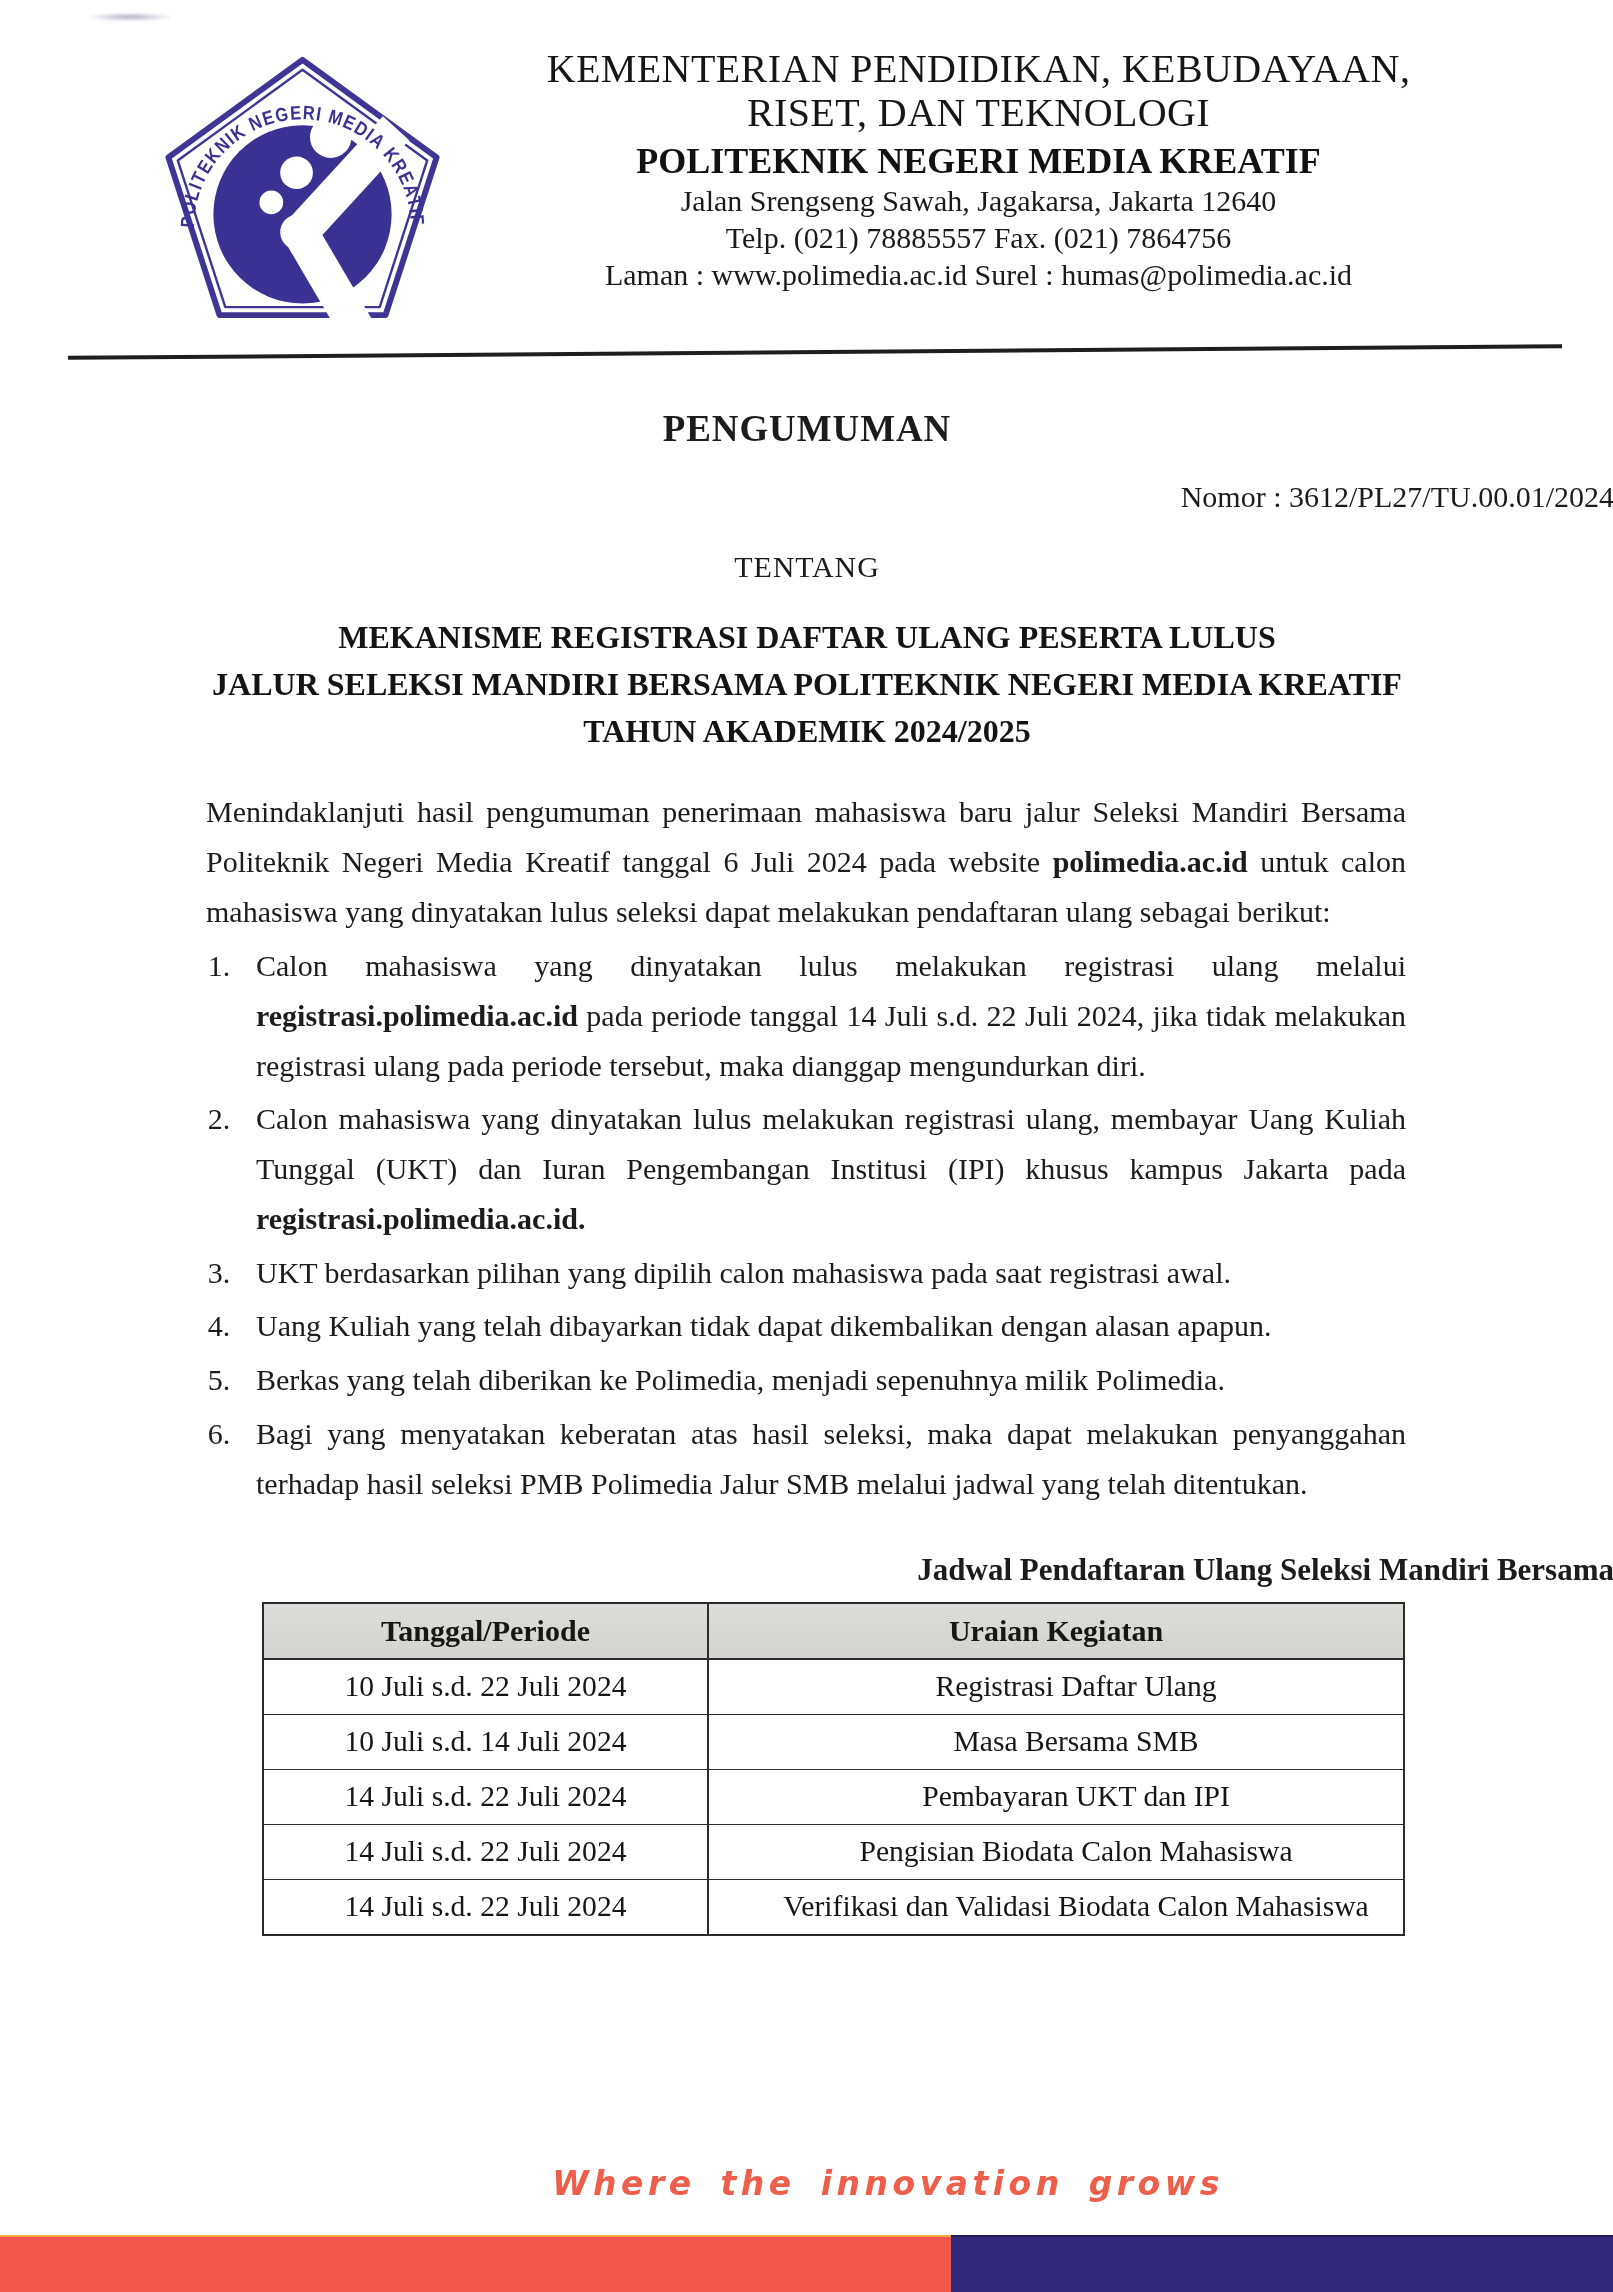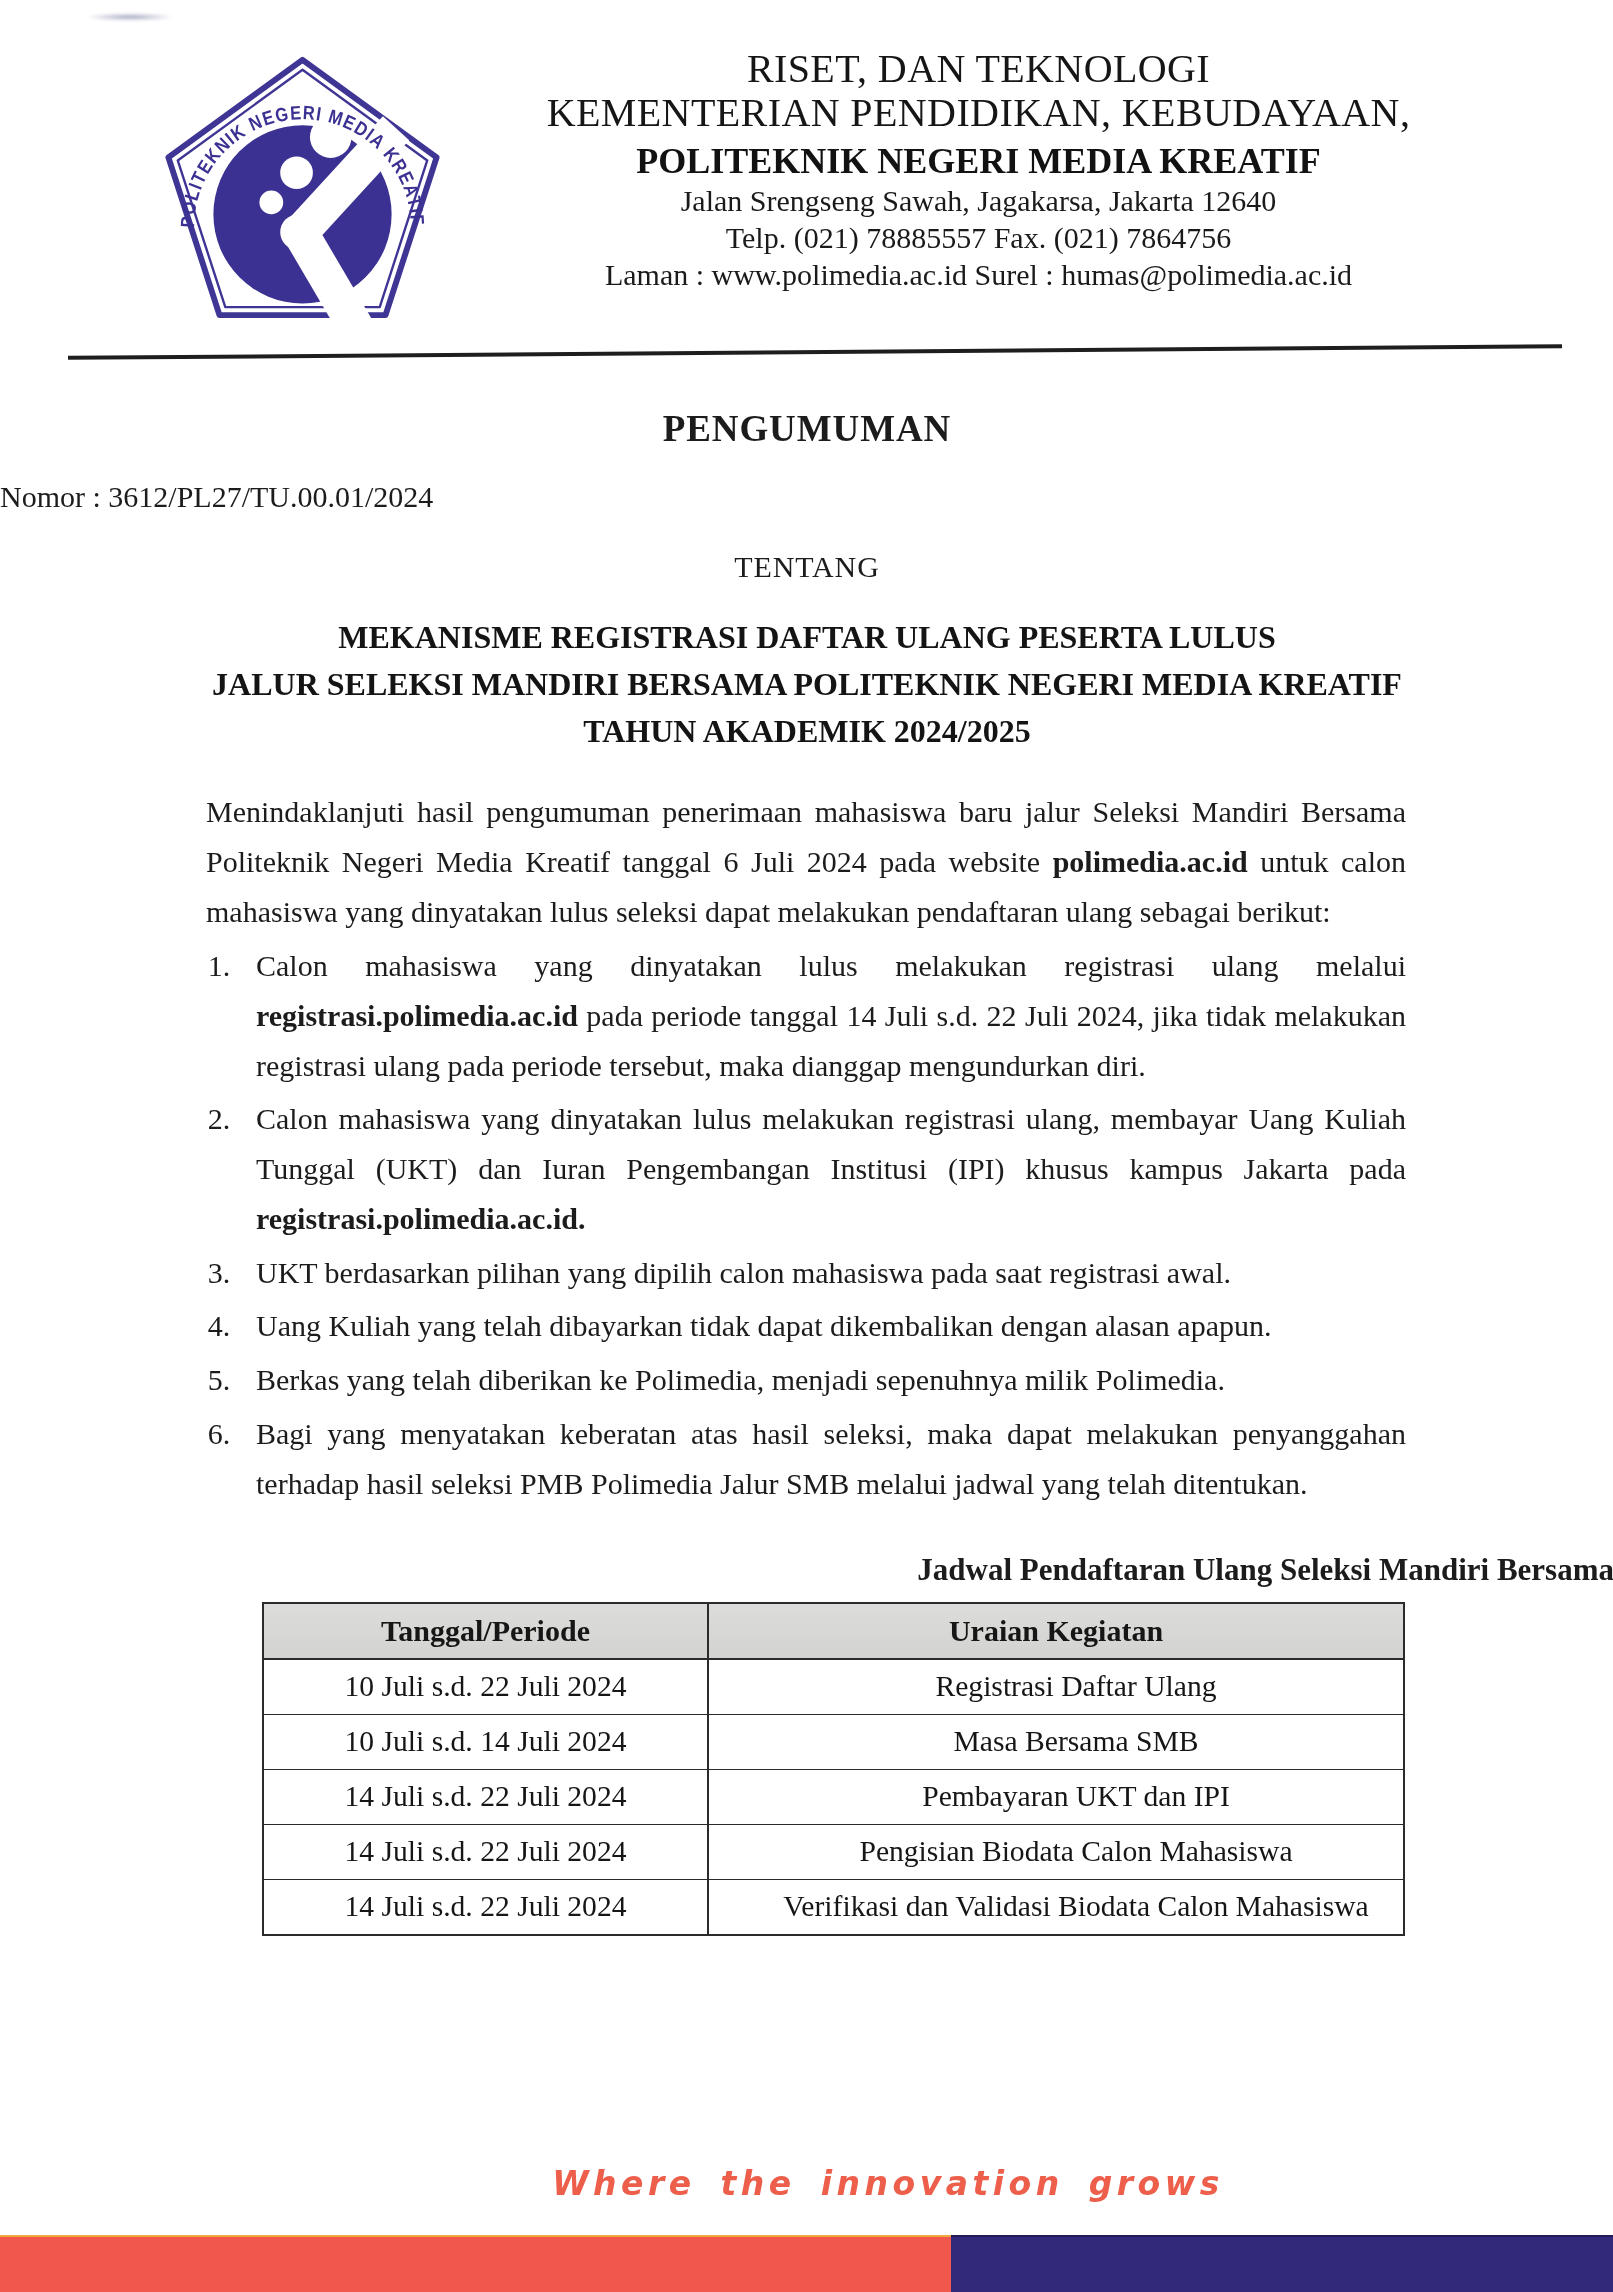--- a/index.html
+++ b/index.html
@@ -16,21 +16,21 @@
   .institution { font-size:36px; font-weight:bold; margin-top:4.5px; color:#121212; }
   .lh-line { font-size:30px; line-height:37px; color:#1a1a1a; }
   .divider { position:absolute; top:350px; left:68px; width:1494px; height:3.6px;
              background:#1e1e1e; transform:rotate(-0.45deg); }
   .smudge { position:absolute; top:13.4px; left:85px; width:90px; height:7.2px;
             background:radial-gradient(ellipse at center, rgba(90,95,140,.55), rgba(90,95,140,0) 70%);
             filter:blur(1.8px); }
   
   .content { position:absolute; top:355px; left:0; right:0; }
   .pengumuman { text-align:center; margin:52px 0 16px; font-size:37px; font-weight:bold; letter-spacing:0.9px; }
-  .nomor { text-align:left; margin-top:30px; font-size:30px; }
+  .nomor { text-align:right; margin-top:30px; font-size:30px;padding-left:16px; }
   .tentang { text-align:center; margin-top:36px; font-size:30px; letter-spacing:0.9px; }
   .subject { text-align:center; margin-top:30px; font-size:32px; font-weight:bold; line-height:47px; color:#141414; }
   
   .intro { margin:32px 208px 0 206px; font-size:30px; line-height:50px; text-align:justify; }
   .list { margin:1.8px 208px 0 206px; }
   .item { position:relative; padding-left:50px; margin-top:3.6px;
           font-size:30px; line-height:50px; text-align:justify; }
   .item .num { position:absolute; left:1.8px; top:0; }
   b { font-weight:bold; }
   
@@ -80,22 +80,22 @@
         <circle cx="79" cy="104" r="8" fill="#ffffff"></circle>
 
         <path id="logoArc" d="M 27,121 A 73,73 0 0 1 173,121" fill="none"></path>
         <text font-family="Liberation Sans, sans-serif" font-size="13" font-weight="bold" fill="#3a3192" letter-spacing="1">
           <textPath href="#logoArc" startOffset="0" textLength="228" lengthAdjust="spacingAndGlyphs">POLITEKNIK NEGERI MEDIA KREATIF</textPath>
         </text>
       </svg>
     </div>
 
     <div class="lh-text">
+      <div class="ministry">KEMENTERIAN PENDIDIKAN, KEBUDAYAAN,</div>
       <div class="ministry">RISET, DAN TEKNOLOGI</div>
-      <div class="ministry">KEMENTERIAN PENDIDIKAN, KEBUDAYAAN,</div>
       <div class="institution">POLITEKNIK NEGERI MEDIA KREATIF</div>
       <div class="lh-line">Jalan Srengseng Sawah, Jagakarsa, Jakarta 12640</div>
       <div class="lh-line">Telp. (021) 78885557 Fax. (021) 7864756</div>
       <div class="lh-line">Laman : www.polimedia.ac.id  Surel : humas@polimedia.ac.id</div>
     </div>
 
     <div class="divider"></div>
   </div>
 
   <div class="content">

